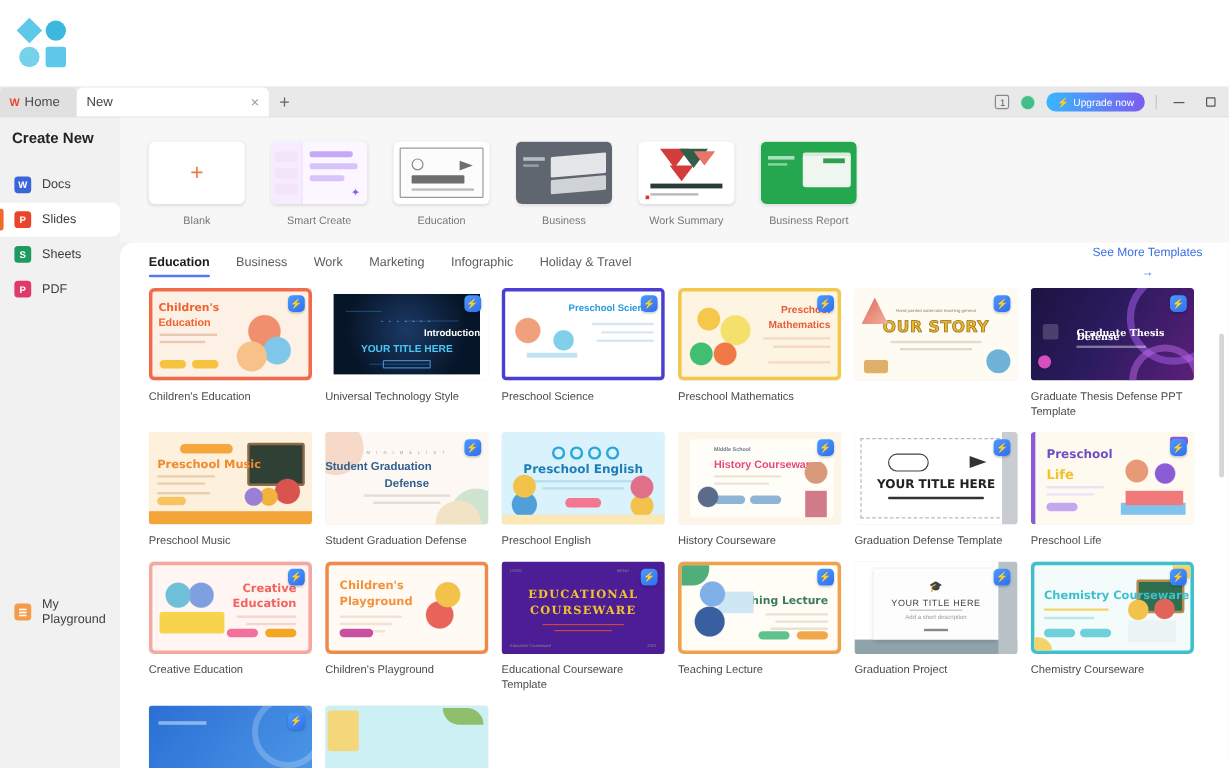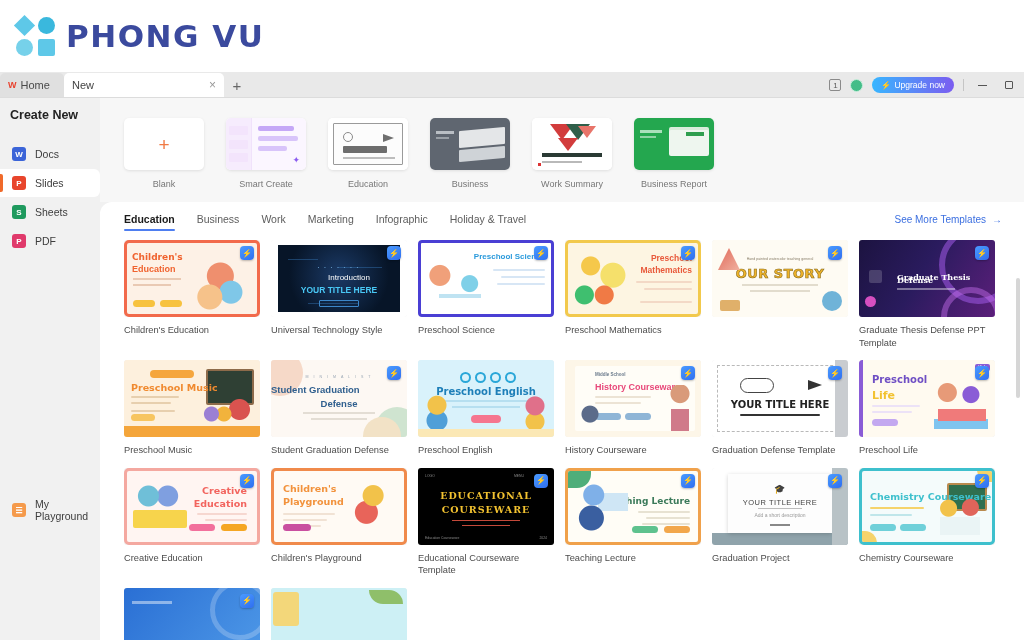--- a/index.html
+++ b/index.html
@@ -274,20 +274,21 @@
   .cat-tab.active { color: #1b1b1b; font-weight: bold; }
   .cat-tab.active::after {
     content: ""; position: absolute; left: 0; right: 0; bottom: 0;
     height: 2px; background: #4e7ef0; border-radius: 1px;
   }
   .see-more {
     position: absolute; right: 22px;
     font-size: 10px; color: #3b6fe0;
     display: flex; align-items: center; gap: 6px;
     cursor: pointer;
+    flex-direction: column;
   }
 
   .grid {
     display: grid;
     grid-template-columns: repeat(6, 136px);
     gap: 11px 11px;
     padding: 4px 0 0 24px;
   }
   .tpl-card { width: 136px; cursor: pointer; }
   .tpl-thumb {
@@ -316,21 +317,21 @@
   .a-kids-edu .ttl2 { position:absolute;left:8px;top:24px;font-size:9px;font-weight:bold;color:#f0632f; }
   .a-kids-edu .bdy { position:absolute;left:9px;top:38px;width:48px;height:2px;background:#e9c9b3; }
   .a-kids-edu .bdy2 { position:absolute;left:9px;top:44px;width:38px;height:2px;background:#e9c9b3; }
   .a-kids-edu .btn1 { position:absolute;left:9px;bottom:10px;width:22px;height:7px;background:#f7c23f;border-radius:4px; }
   .a-kids-edu .btn2 { position:absolute;left:36px;bottom:10px;width:22px;height:7px;background:#f7c23f;border-radius:4px; }
   .a-kids-edu .ppl { position:absolute;right:4px;bottom:2px;width:66px;height:60px; }
 
   .a-univ { width:100%;height:100%;background:#ffffff;padding:5px 7px;position:relative; }
   .a-univ .screen { width:100%;height:100%;background:radial-gradient(circle at 50% 45%, #1b3a66 0%, #071528 70%);position:relative;overflow:hidden; }
   .a-univ .st { position:absolute;background:#2f6ca8;opacity:.5;height:1px; }
-  .a-univ .h1 { position:absolute;left:0;right:0;top:28px;text-align:center;color:#fff;font-size:8px;font-weight:normal;padding-left:20px; }
+  .a-univ .h1 { position:absolute;left:0;right:0;top:28px;text-align:right;color:#fff;font-size:8px;font-weight:bold;padding-left:20px; }
   .a-univ .h2 { position:absolute;left:0;right:0;top:40px;text-align:center;color:#49c8f5;font-size:8.5px;font-weight:bold; }
   .a-univ .hbtn { position:absolute;left:50%;transform:translateX(-50%);top:55px;width:40px;height:7px;border:1px solid #3c86c9;border-radius:1px; }
   .a-univ .dots { position:absolute;left:0;right:0;top:20px;text-align:center;color:#6fa8d6;font-size:4px;letter-spacing:2px; }
 
   .a-presci { width:100%;height:100%;background:#fff;border:3px solid #4a3fd4;border-radius:4px;position:relative; }
   .a-presci .hdr { position:absolute;right:6px;top:9px;font-size:8px;font-weight:bold;color:#2a9adc; }
   .a-presci .ln { position:absolute;right:6px;height:2px;background:#d7e6f5;border-radius:1px; }
   .a-presci .lab { position:absolute;left:4px;bottom:4px;width:62px;height:48px; }
 
   .a-premath { width:100%;height:100%;background:#fdf5e2;border:3px solid #f2c94c;border-radius:5px;position:relative; }
@@ -406,21 +407,21 @@
   .a-creative .b1 { position:absolute;right:42px;bottom:11px;width:26px;height:7px;background:#f2709c;border-radius:4px; }
   .a-creative .b2 { position:absolute;right:10px;bottom:11px;width:26px;height:7px;background:#f5a623;border-radius:4px; }
   .a-creative .book { position:absolute;left:6px;bottom:14px;width:54px;height:18px;background:#f7d44c;border-radius:2px; }
 
   .a-play { width:100%;height:100%;background:#fffaf4;border:3px solid #f08a4b;border-radius:5px;position:relative;overflow:hidden; }
   .a-play .h1 { position:absolute;left:9px;top:12px;font-size:9.5px;font-weight:bold;color:#f2923c;font-family:"DejaVu Sans",sans-serif; }
   .a-play .h2 { position:absolute;left:9px;top:25px;font-size:9.5px;font-weight:bold;color:#f2923c;font-family:"DejaVu Sans",sans-serif; }
   .a-play .ln { position:absolute;left:9px;height:2px;background:#f1e2d4;border-radius:1px; }
   .a-play .btn { position:absolute;left:9px;bottom:11px;width:28px;height:7px;background:#c94fa0;border-radius:4px; }
 
-  .a-eduware { width:100%;height:100%;background:#000000;position:relative;overflow:hidden; }
+  .a-eduware { width:100%;height:100%;background:#4c1d95;position:relative;overflow:hidden; }
   .a-eduware .h1 { position:absolute;left:0;right:0;top:22px;text-align:center;font-size:9.5px;font-weight:bold;color:#f2c230;font-family:"DejaVu Serif",serif;letter-spacing:1px; }
   .a-eduware .h2 { position:absolute;left:0;right:0;top:36px;text-align:center;font-size:9.5px;font-weight:bold;color:#f2c230;font-family:"DejaVu Serif",serif;letter-spacing:1px; }
   .a-eduware .ln { position:absolute;left:34px;right:34px;height:1.6px;background:#c4493a; }
   .a-eduware .tiny { position:absolute;font-size:3.4px;color:#8a8a8a; }
 
   .a-teach { width:100%;height:100%;background:#fffdf6;border:3px solid #f0a14b;border-radius:5px;position:relative;overflow:hidden; }
   .a-teach .corner { position:absolute;left:-1px;top:-1px;width:24px;height:18px;background:#4fae7a;border-radius:4px 0 14px 0; }
   .a-teach .h1 { position:absolute;right:8px;top:25px;font-size:9px;font-weight:bold;color:#3b7a5a;font-family:"DejaVu Sans",sans-serif; }
   .a-teach .ln { position:absolute;right:8px;height:2px;background:#e7e2d2;border-radius:1px; }
   .a-teach .b1 { position:absolute;right:40px;bottom:9px;width:26px;height:7px;background:#5ec28e;border-radius:4px; }
@@ -464,21 +465,20 @@
 </head>
 <body>
 
 <div class="brand-header">
   <div class="brand-mark">
     <div class="bm bm-diamond"></div>
     <div class="bm bm-circle1"></div>
     <div class="bm bm-circle2"></div>
     <div class="bm bm-square"></div>
   </div>
-  <div class="brand-name">PHONG VU</div>
 </div>
 
 <div class="tabstrip">
   <div class="tab tab-home">
     <span class="wps-icon">W</span>
     <span>Home</span>
   </div>
   <div class="tab tab-new">
     <span class="tab-label">New</span>
     <span class="tab-close">×</span>

